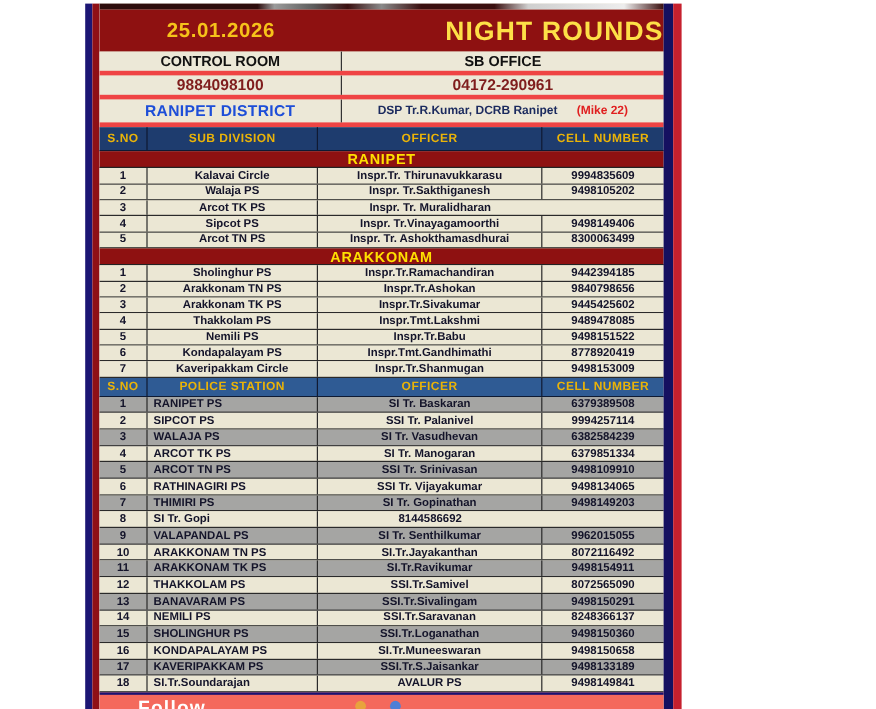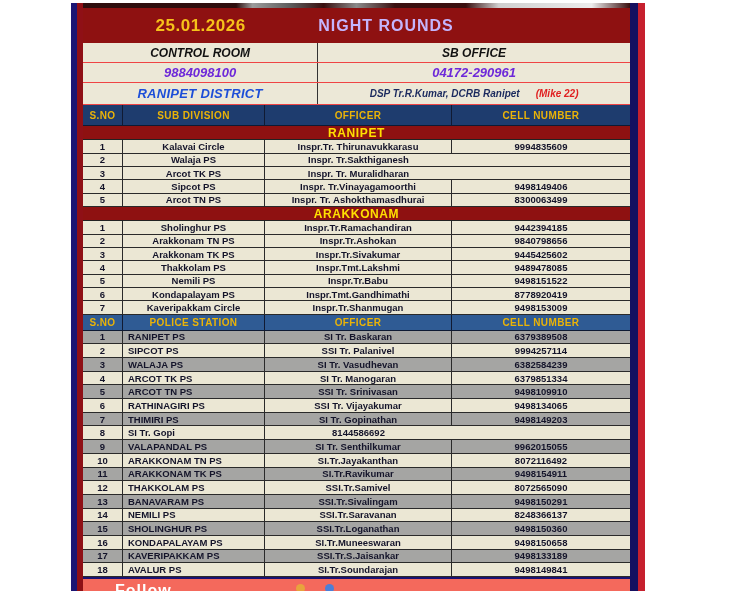--- a/index.html
+++ b/index.html
@@ -6,35 +6,35 @@
   body {
     width:730px; height:591px; background:#ffffff; overflow:hidden;
     font-family:"Liberation Sans", sans-serif; font-weight:bold;
   }
   .page { position:relative; width:730px; height:591px; background:#fff; }
   .frame { position:absolute; left:71px; top:3px; height:588px; display:flex; }
   .b-navy-l { width:6px; background:#1c1674; }
   .b-red-l  { width:6px; background:#8f1016; }
   .b-navy-r { width:8px; background:#151060; }
   .b-red-r  { width:7px; background:#c6202e; }
-  .content { width:547px; display:flex; flex-direction:column; background:#ebe7d4; }
+  .content { width:470px; display:flex; flex-direction:column; background:#ebe7d4; }
 
   .top-artifact { height:5px;
     background:linear-gradient(90deg,#2e0d0d 0%,#2e0d0d 28%,#9b9b9b 31%,#5c5c5c 38%,
       #3a0f0f 44%,#8a8a8a 50%,#3a0f0f 57%,#3a0f0f 70%,#cfcfcf 76%,#ededed 93%,#3a0f0f 100%); }
 
   .title-band { height:36px; background:#8e1111; display:grid; grid-template-columns:43% 57%; align-items:center; }
   .title-date { text-align:center; color:#f6c21a; font-size:17px; letter-spacing:.5px; }
-  .title-main { text-align:left; color:#c4b5fd; font-size:16px; letter-spacing:1px; }
-
-  .info-row { display:grid; grid-template-columns:43% 57%; border-bottom:1px solid #ef4444; box-sizing:border-box; background:#ece8d7;font-style:italic; }
+  .title-main { text-align:right; color:#fde047; font-size:22px; letter-spacing:1px; }
+
+  .info-row { display:grid; grid-template-columns:43% 57%; border-bottom:4px solid #ef4444; box-sizing:border-box; background:#ece8d7; }
   .info-row > div { display:flex; align-items:center; justify-content:center; border-right:1px solid #333; box-sizing:border-box; }
   .info-row > div:last-child { border-right:none; }
   .r1 { height:20px; font-size:12px; color:#111; }
-  .r2 { height:20px; font-size:13px; color:#6d28d9; }
+  .r2 { height:20px; font-size:13px; color:#7f1d1d; }
   .r3 { height:23px; }
   .district-txt { font-size:13px; color:#1d4ed8; letter-spacing:.3px; }
   .dsp-txt { font-size:10px; color:#1b2a5e; }
   .dsp-txt .mike { color:#e02020; margin-left:16px; }
 
   .thead { display:grid; grid-template-columns:40px 142px 187px 1fr; color:#eab308; box-sizing:border-box; }
   .thead > div { display:flex; align-items:center; justify-content:center; font-size:10px; letter-spacing:.4px;
     border-right:1px solid #101a33; box-sizing:border-box; }
   .thead > div:last-child { border-right:none; }
   .thead1 { height:21px; background:#1e3c6e; border-bottom:1px solid #0e1a33; }
@@ -105,20 +105,21 @@
           <div class="trow row-t1">
             <div class="tcell">1</div>
             <div class="tcell">Kalavai Circle</div>
             <div class="tcell">Inspr.Tr. Thirunavukkarasu</div>
             <div class="tcell">9994835609</div>
           </div>
           <div class="trow row-t1">
             <div class="tcell">2</div>
             <div class="tcell">Walaja PS</div>
             <div class="tcell">Inspr. Tr.Sakthiganesh</div>
+            <div class="tcell">9498105202</div>
           </div>
           <div class="trow row-t1">
             <div class="tcell">3</div>
             <div class="tcell">Arcot TK PS</div>
             <div class="tcell">Inspr. Tr. Muralidharan</div>
           </div>
           <div class="trow row-t1">
             <div class="tcell">4</div>
             <div class="tcell">Sipcot PS</div>
             <div class="tcell">Inspr. Tr.Vinayagamoorthi</div>
@@ -279,22 +280,22 @@
             <div class="tcell">9498150658</div>
           </div>
           <div class="trow row-t2 gray">
             <div class="tcell">17</div>
             <div class="tcell">KAVERIPAKKAM PS</div>
             <div class="tcell">SSI.Tr.S.Jaisankar</div>
             <div class="tcell">9498133189</div>
           </div>
           <div class="trow row-t2 cream">
             <div class="tcell">18</div>
+            <div class="tcell">SI.Tr.Soundarajan</div>
             <div class="tcell">AVALUR PS</div>
-            <div class="tcell">SI.Tr.Soundarajan</div>
             <div class="tcell">9498149841</div>
           </div>
         </div>
 
       <div class="footer-band">
         <div class="footer-text">Follow</div>
         <div class="dot dot-orange"></div>
         <div class="dot dot-blue"></div>
       </div>
     </div>

